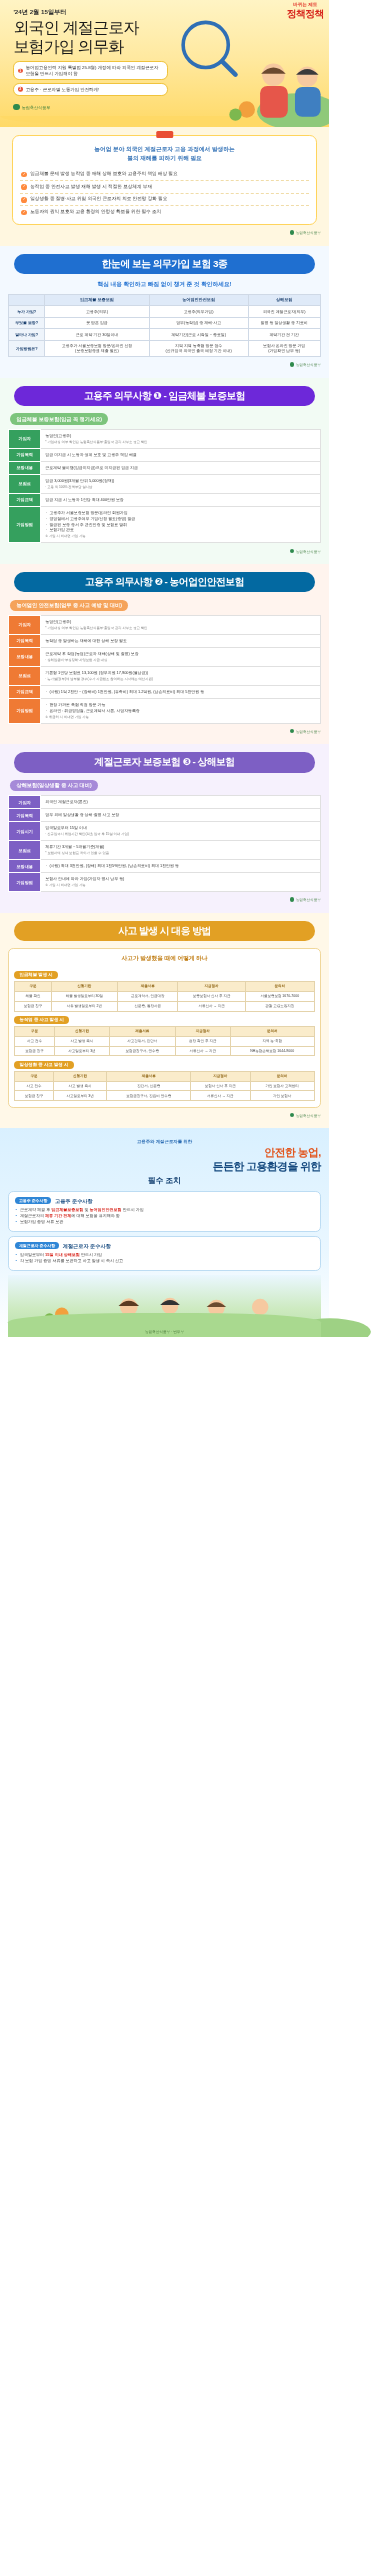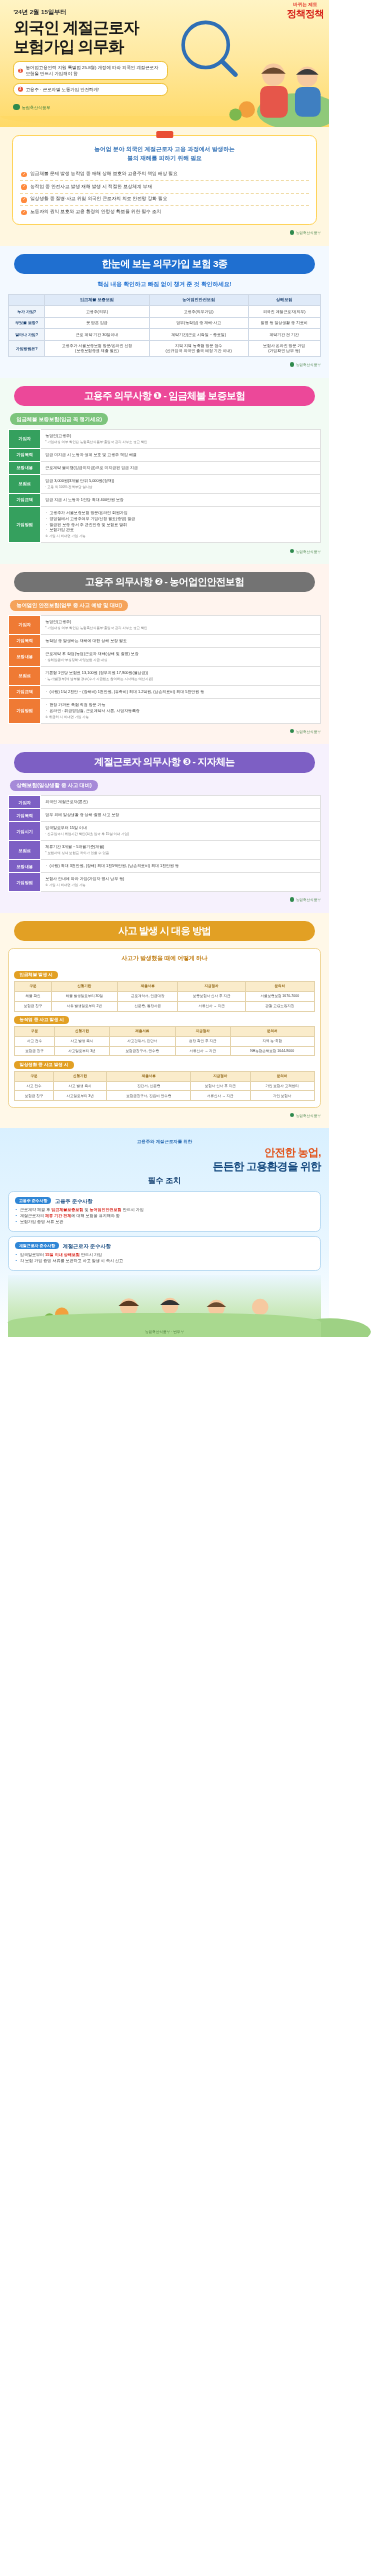--- a/index.html
+++ b/index.html
@@ -22,21 +22,21 @@
     position: absolute; right: 5.2px; top: 2.1px;
     color: #e23a2e; font-size: 4.6px; font-weight: bold; text-align: center;
     line-height: 1.2;
   }
   .hero-top-ribbon .big { font-size: 9.8px; color: #d7261d; display: block; letter-spacing: -0.5px; }
   .hero-date {
     margin-left: 13.4px; font-size: 6.2px; color: #333; font-weight: bold;
   }
   .hero-title {
     margin: 2.1px 0 0 13.4px;
-    font-size: 16px; line-height: 1.15; font-weight: bold; color: #1a1a1a;
+    font-size: 16px; line-height: 1.15; font-weight: normal; color: #1a1a1a;
     letter-spacing: -0.8px;
   }
   .hero-badges { margin: 5.2px 0 0 13.4px; }
   .hero-badge {
     display: block; width: 155px;
     background: #ffffff; border: 0.5px solid #f0c33c; border-radius: 6.2px;
     padding: 2.6px 4.1px 2.6px 11.3px; margin-bottom: 2.6px;
     font-size: 4.4px; color: #333; line-height: 1.35; position: relative;
   }
   .hero-badge .dot {
@@ -111,23 +111,23 @@
   table.tbl th, table.tbl td {
     border: 0.5px solid #cfd9e6; padding: 2.6px 2.1px; text-align: center;
     vertical-align: middle; line-height: 1.35; color: #333;
   }
   table.tbl thead th { background: #dfeaf8; font-weight: bold; color: #1a3f6e; font-size: 4.1px; }
   table.tbl tbody th { background: #eef4fb; font-weight: bold; color: #1a3f6e; width: 36px; }
 
   
   .duty { }
   .s3 { background: #f2fbf4; }
-  .s3 .sec-head-bar { background: #ec4899; }
+  .s3 .sec-head-bar { background: #6d28d9; }
   .s4 { background: #fff4ee; }
-  .s4 .sec-head-bar { background: #737373; }
+  .s4 .sec-head-bar { background: #0369a1; }
   .s5 { background: #f6f1fd; }
   .s5 .sec-head-bar { background: #7d5fc4; }
   .duty-sub {
     display: inline-block; font-size: 5.2px; font-weight: bold; color: #fff;
     border-radius: 6.2px; padding: 2.1px 6.2px; margin: 0 0 4.1px 2.1px;
   }
   .s3 .duty-sub { background: #7cc47c; }
   .s4 .duty-sub { background: #f5a35a; }
   .s5 .duty-sub { background: #a68ad8; }
   table.dt { width: 100%; border-collapse: collapse; background: #fff; font-size: 3.9px; }
@@ -384,21 +384,21 @@
             </td>
           </tr>
       </tbody>
     </table>
     <div class="sec-foot-logo">
       <span class="mark"></span><span>농림축산식품부</span>
     </div>
   </section>
 
   <section class="section s5 duty">
-    <div class="sec-head sec-head-bar">계절근로자 의무사항 ❸ - 지자체는</div>
+    <div class="sec-head sec-head-bar">계절근로자 보증보험 ❸ - 상해보험</div>
     <div class="duty-sub">상해보험(일상생활 중 사고 대비)</div>
     <table class="dt">
       <tbody>
         <tr>
             <th>가입자</th>
             <td>외국인 계절근로자(본인)</td>
           </tr>
         <tr>
             <th>가입목적</th>
             <td>업무 외에 일상생활 중 상해·질병 사고 보장</td>

